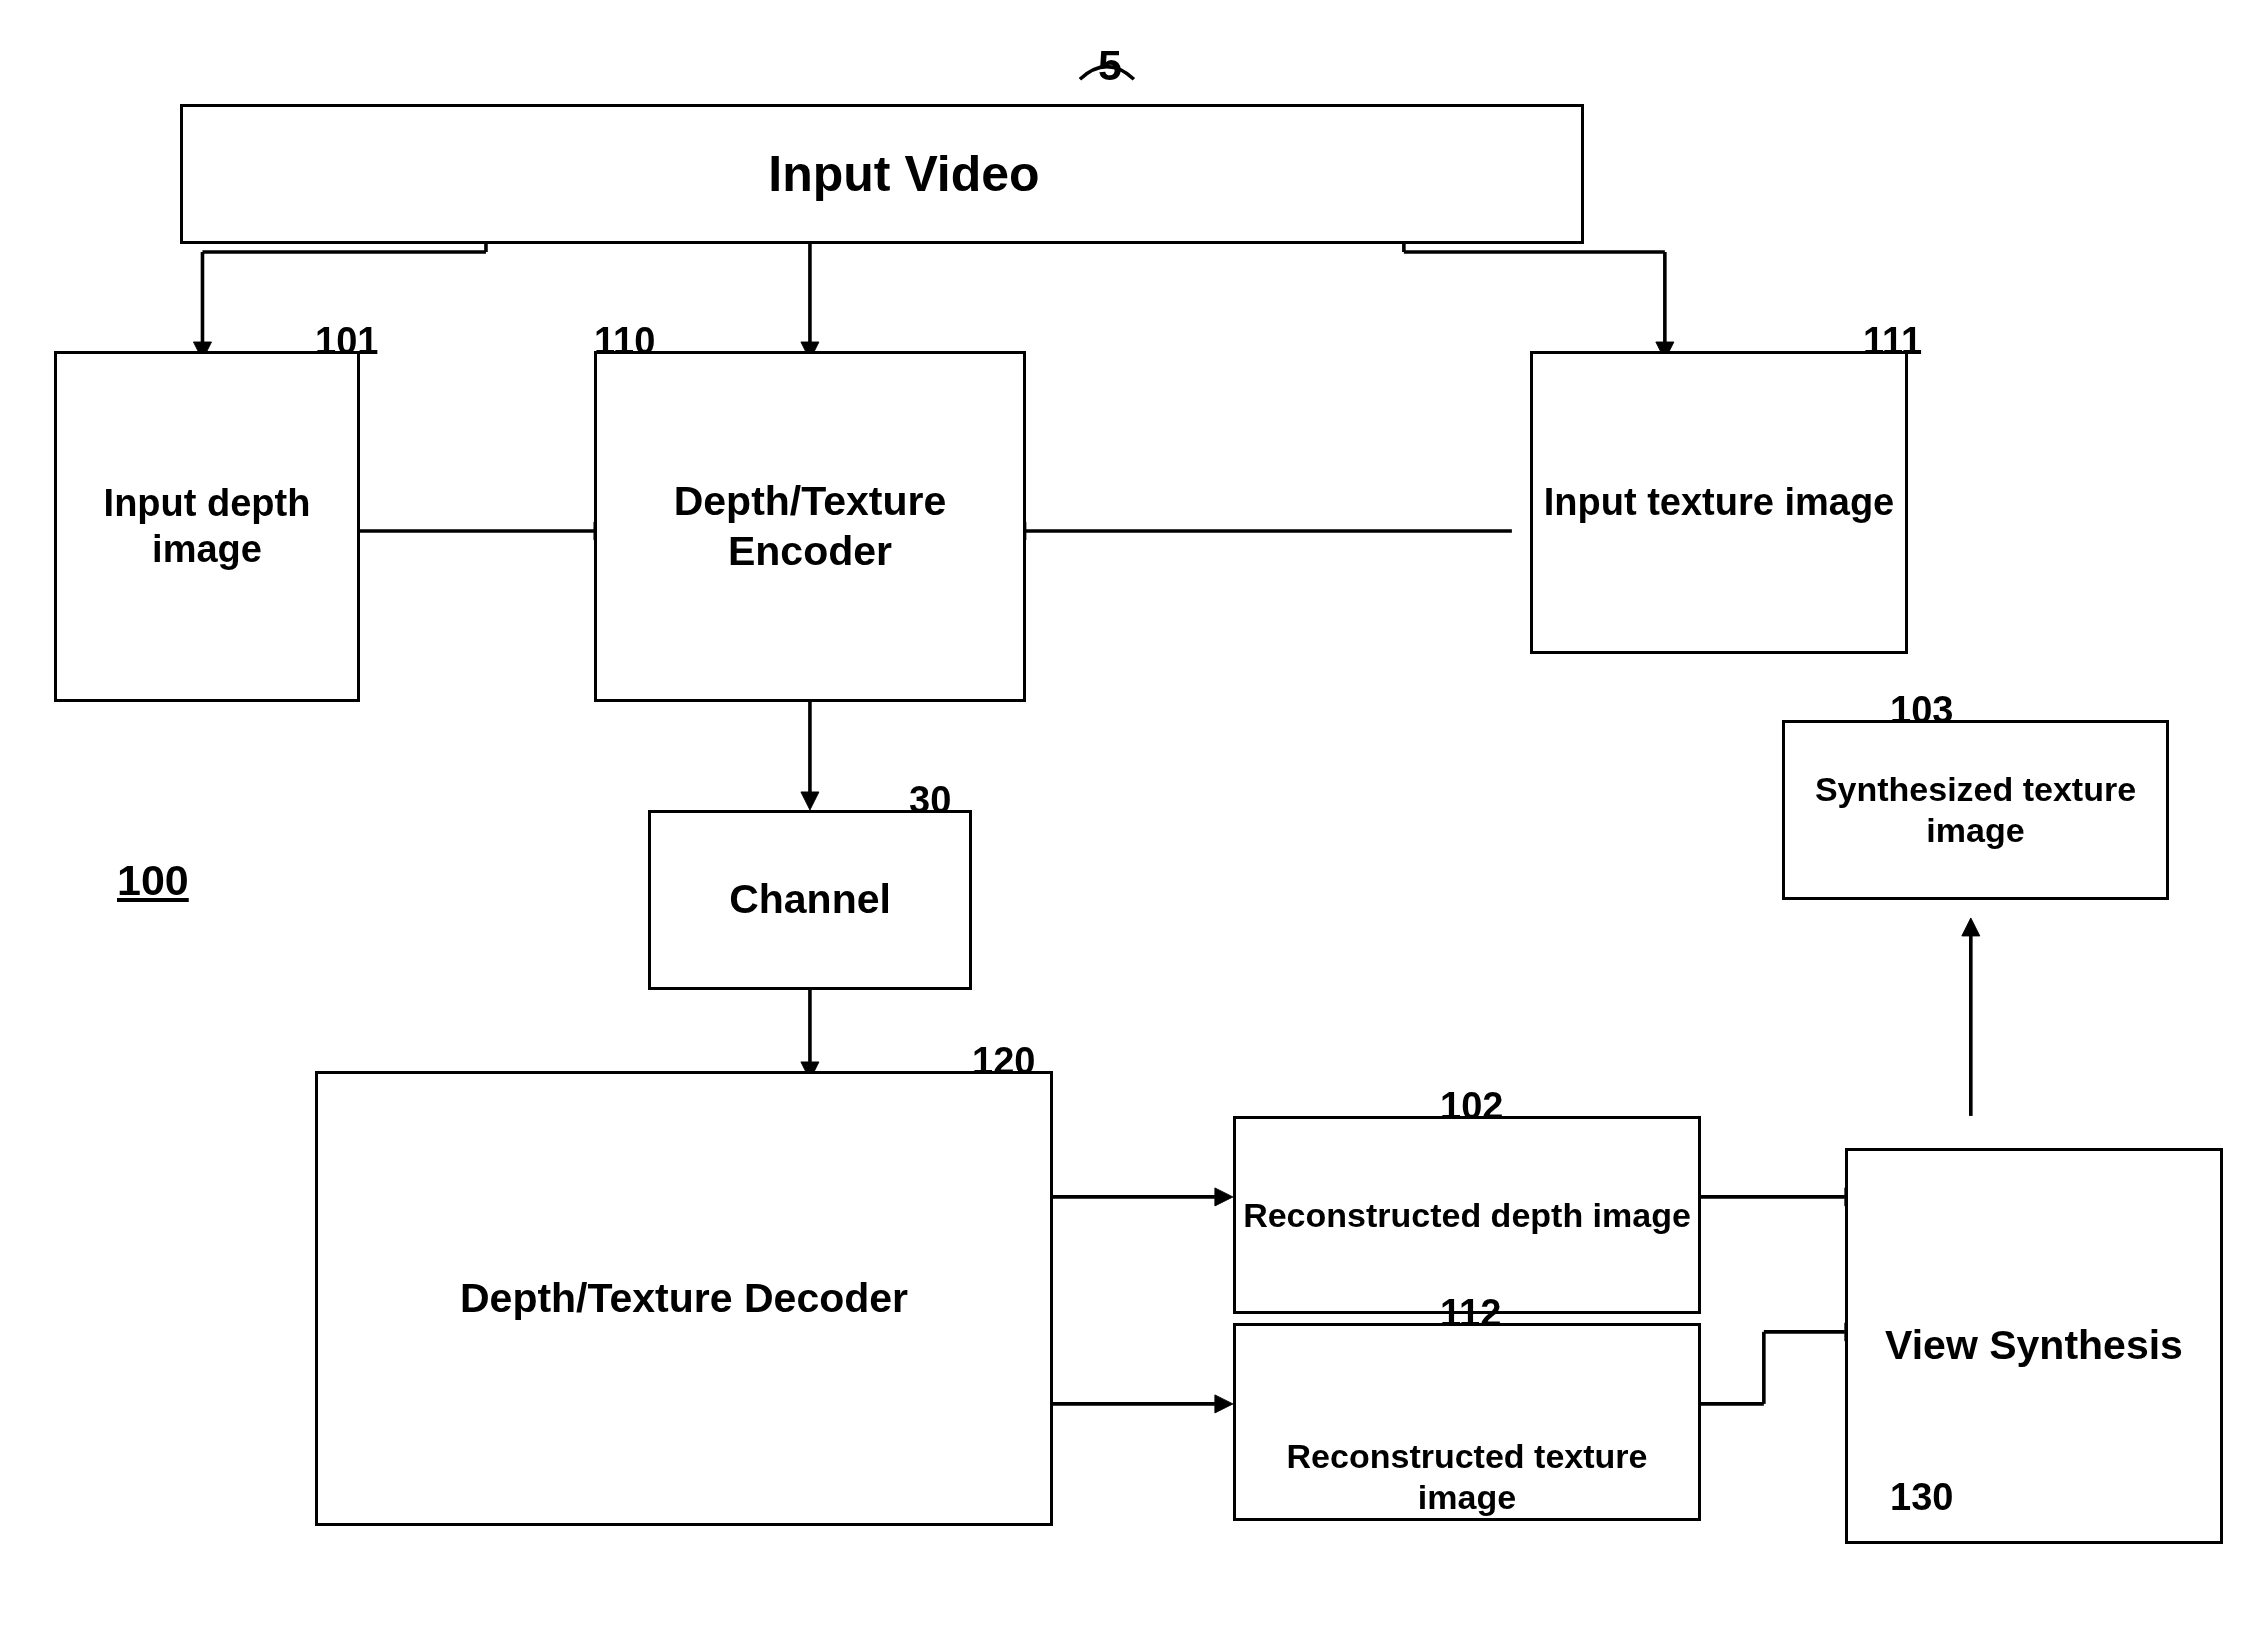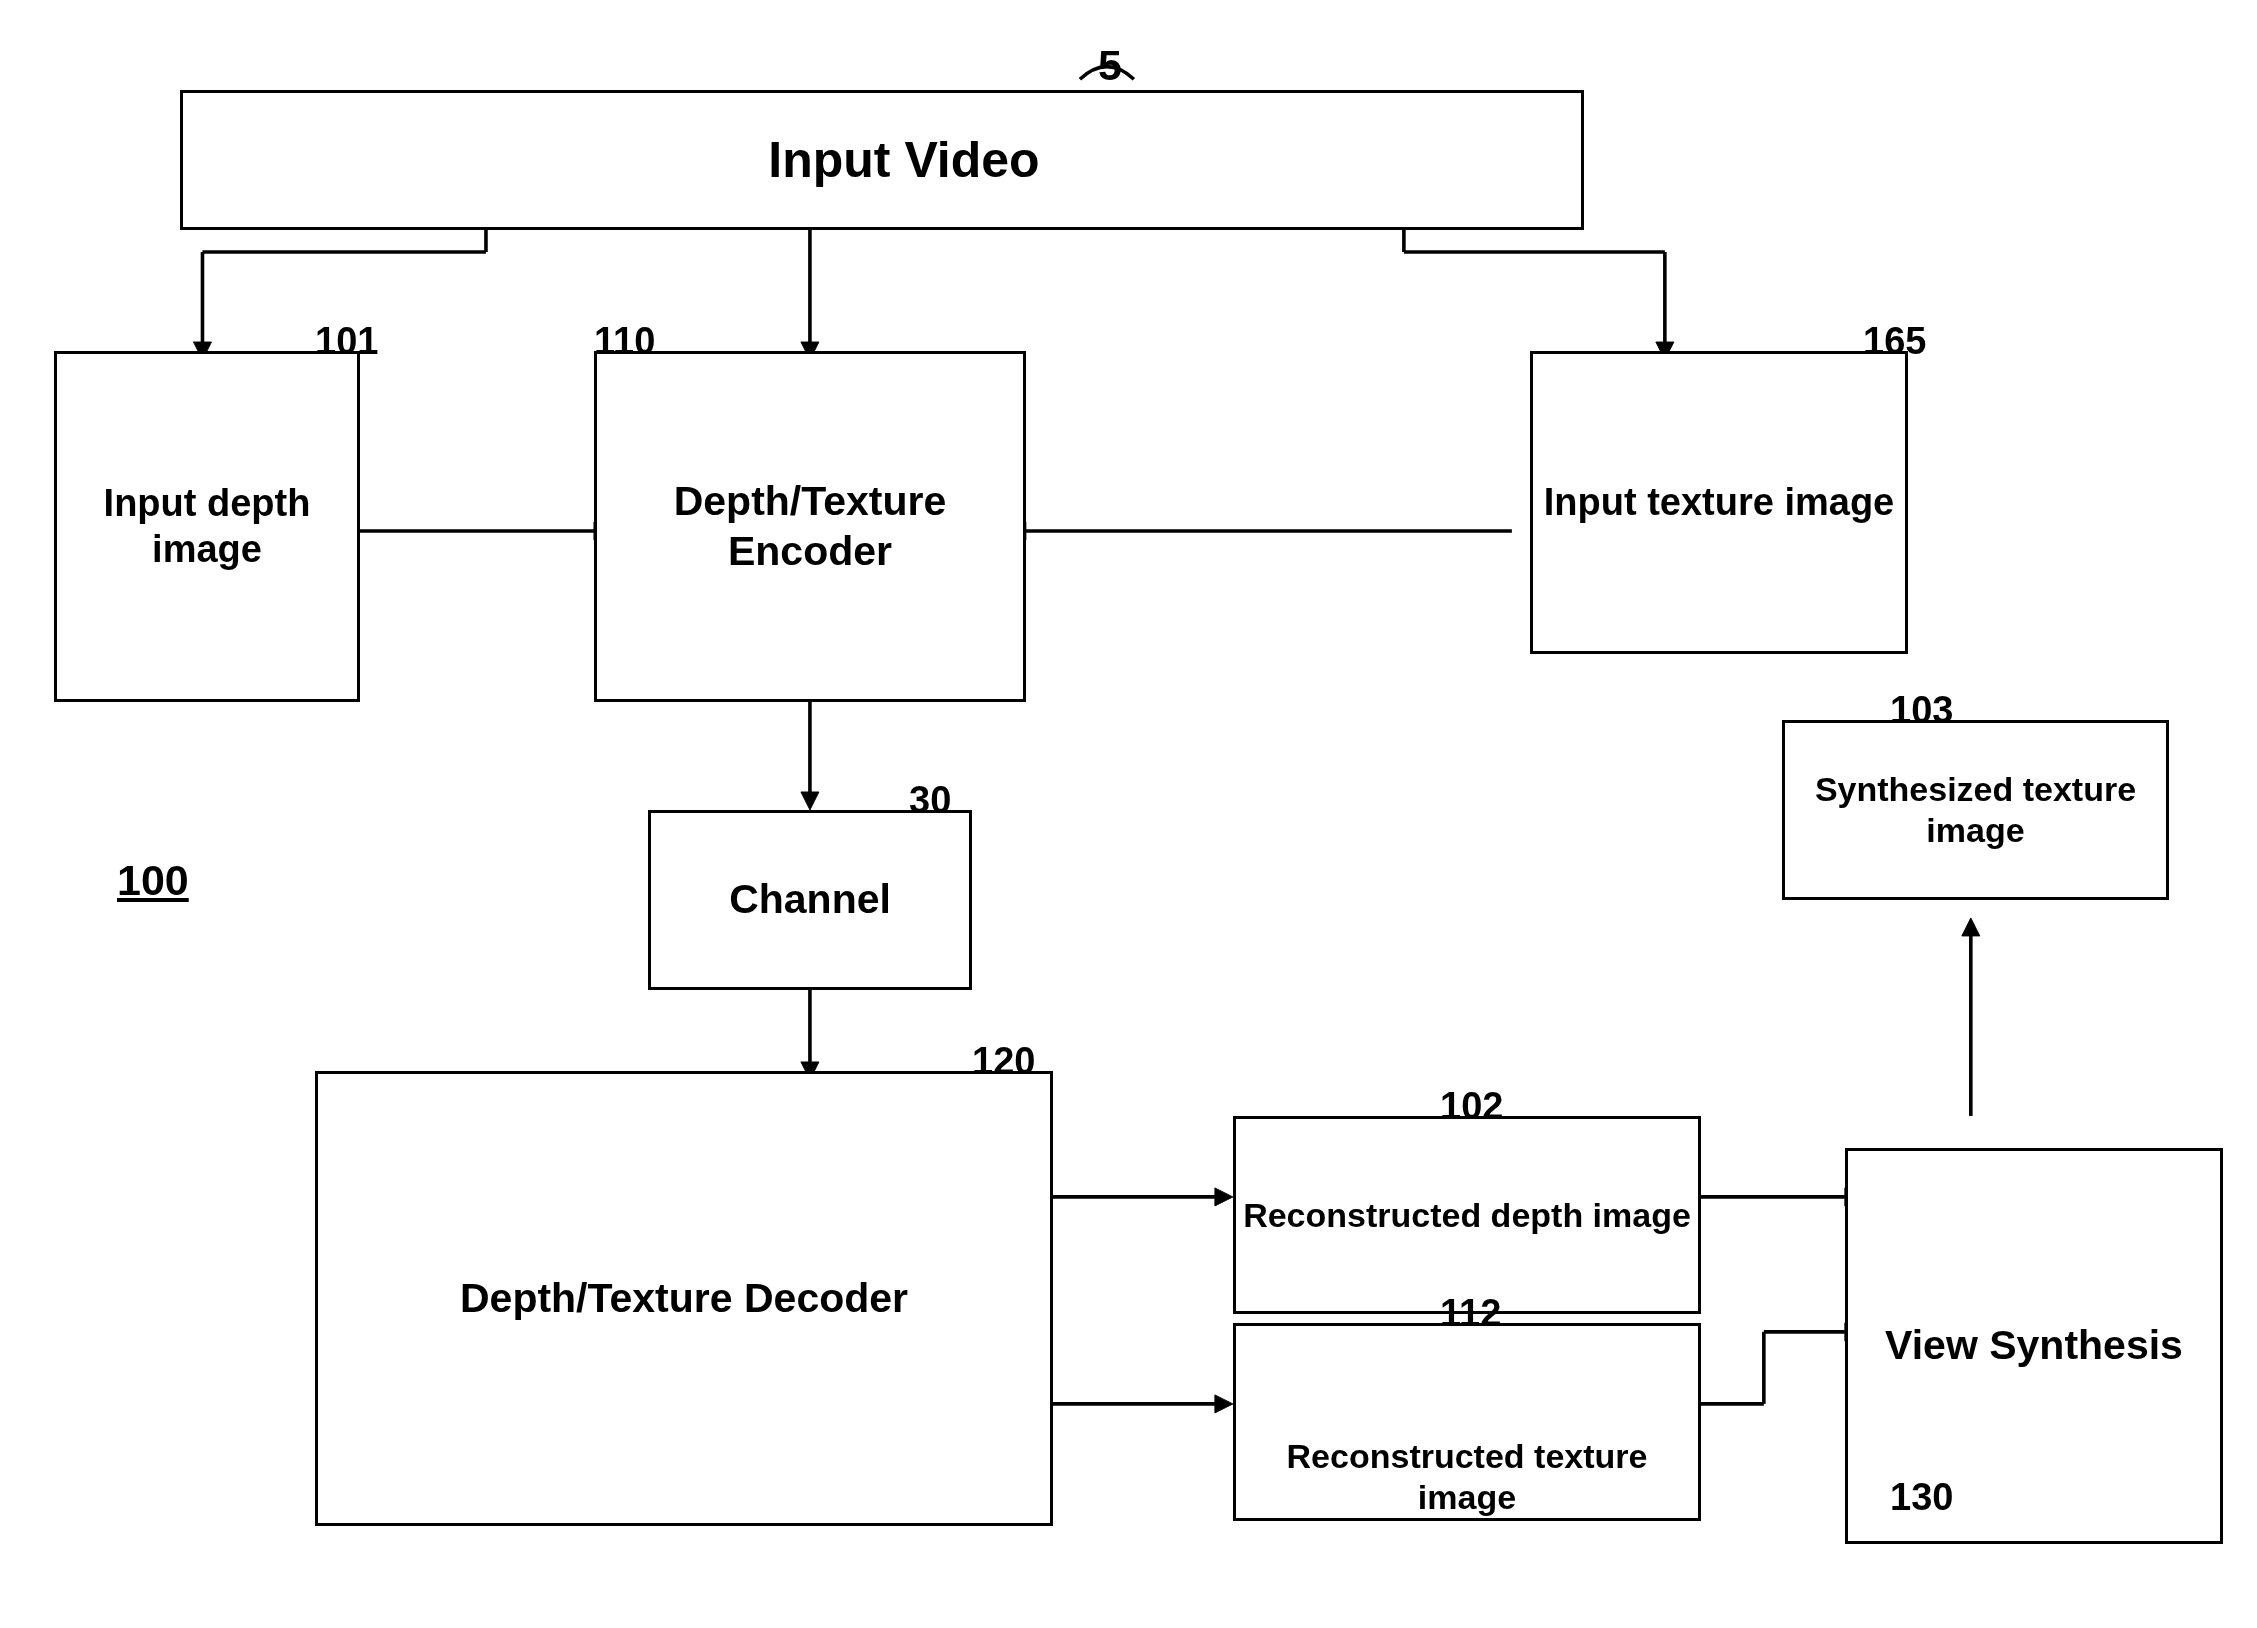--- a/index.html
+++ b/index.html
@@ -114,38 +114,38 @@
     <line x1="1960" y1="1480" x2="2050" y2="1480"></line>
     <polygon points="2050,1470 2050,1490 2070,1480"></polygon>
 
     <line x1="2190" y1="1240" x2="2190" y2="1040"></line>
     <polygon points="2180,1040 2200,1040 2190,1020"></polygon>
 
   </svg>
 
   <div class="label" style="top:41px; left:1098px; font-size:43px;">5</div>
 
-  <div class="box" style="left:180px; top:90px; width:1404px; height:140px; font-size:50px;padding-left:44px;">
+  <div class="box" style="left:180px; top:104px; width:1404px; height:140px; font-size:50px;padding-left:44px;">
     <span>Input Video</span>
   </div>
 
   <div class="box" style="left:54px; top:351px; width:306px; height:351px; font-size:38px;">
     <span>Input depth image</span>
   </div>
   <div class="label" style="top:320px; left:315px;">101</div>
 
   <div class="box" style="left:594px; top:351px; width:432px; height:351px; font-size:41px;">
     <span>Depth/Texture Encoder</span>
   </div>
   <div class="label" style="top:320px; left:594px;">110</div>
 
   <div class="box" style="left:1530px; top:351px; width:378px; height:303px; font-size:38px;">
     <span>Input texture image</span>
   </div>
-  <div class="label" style="top:320px; left:1863px;">165</div>
+  <div class="label" style="top:320px; left:1863px;">111</div>
 
   <div class="box" style="left:648px; top:810px; width:324px; height:180px; font-size:41px;">
     <span>Channel</span>
   </div>
   <div class="label" style="top:779px; left:909px;">30</div>
 
   <div class="underline-label" style="top:856px; left:117px;">100</div>
 
   <div class="box" style="left:315px; top:1071px; width:738px; height:455px; font-size:41px;">
     <span>Depth/Texture Decoder</span>

